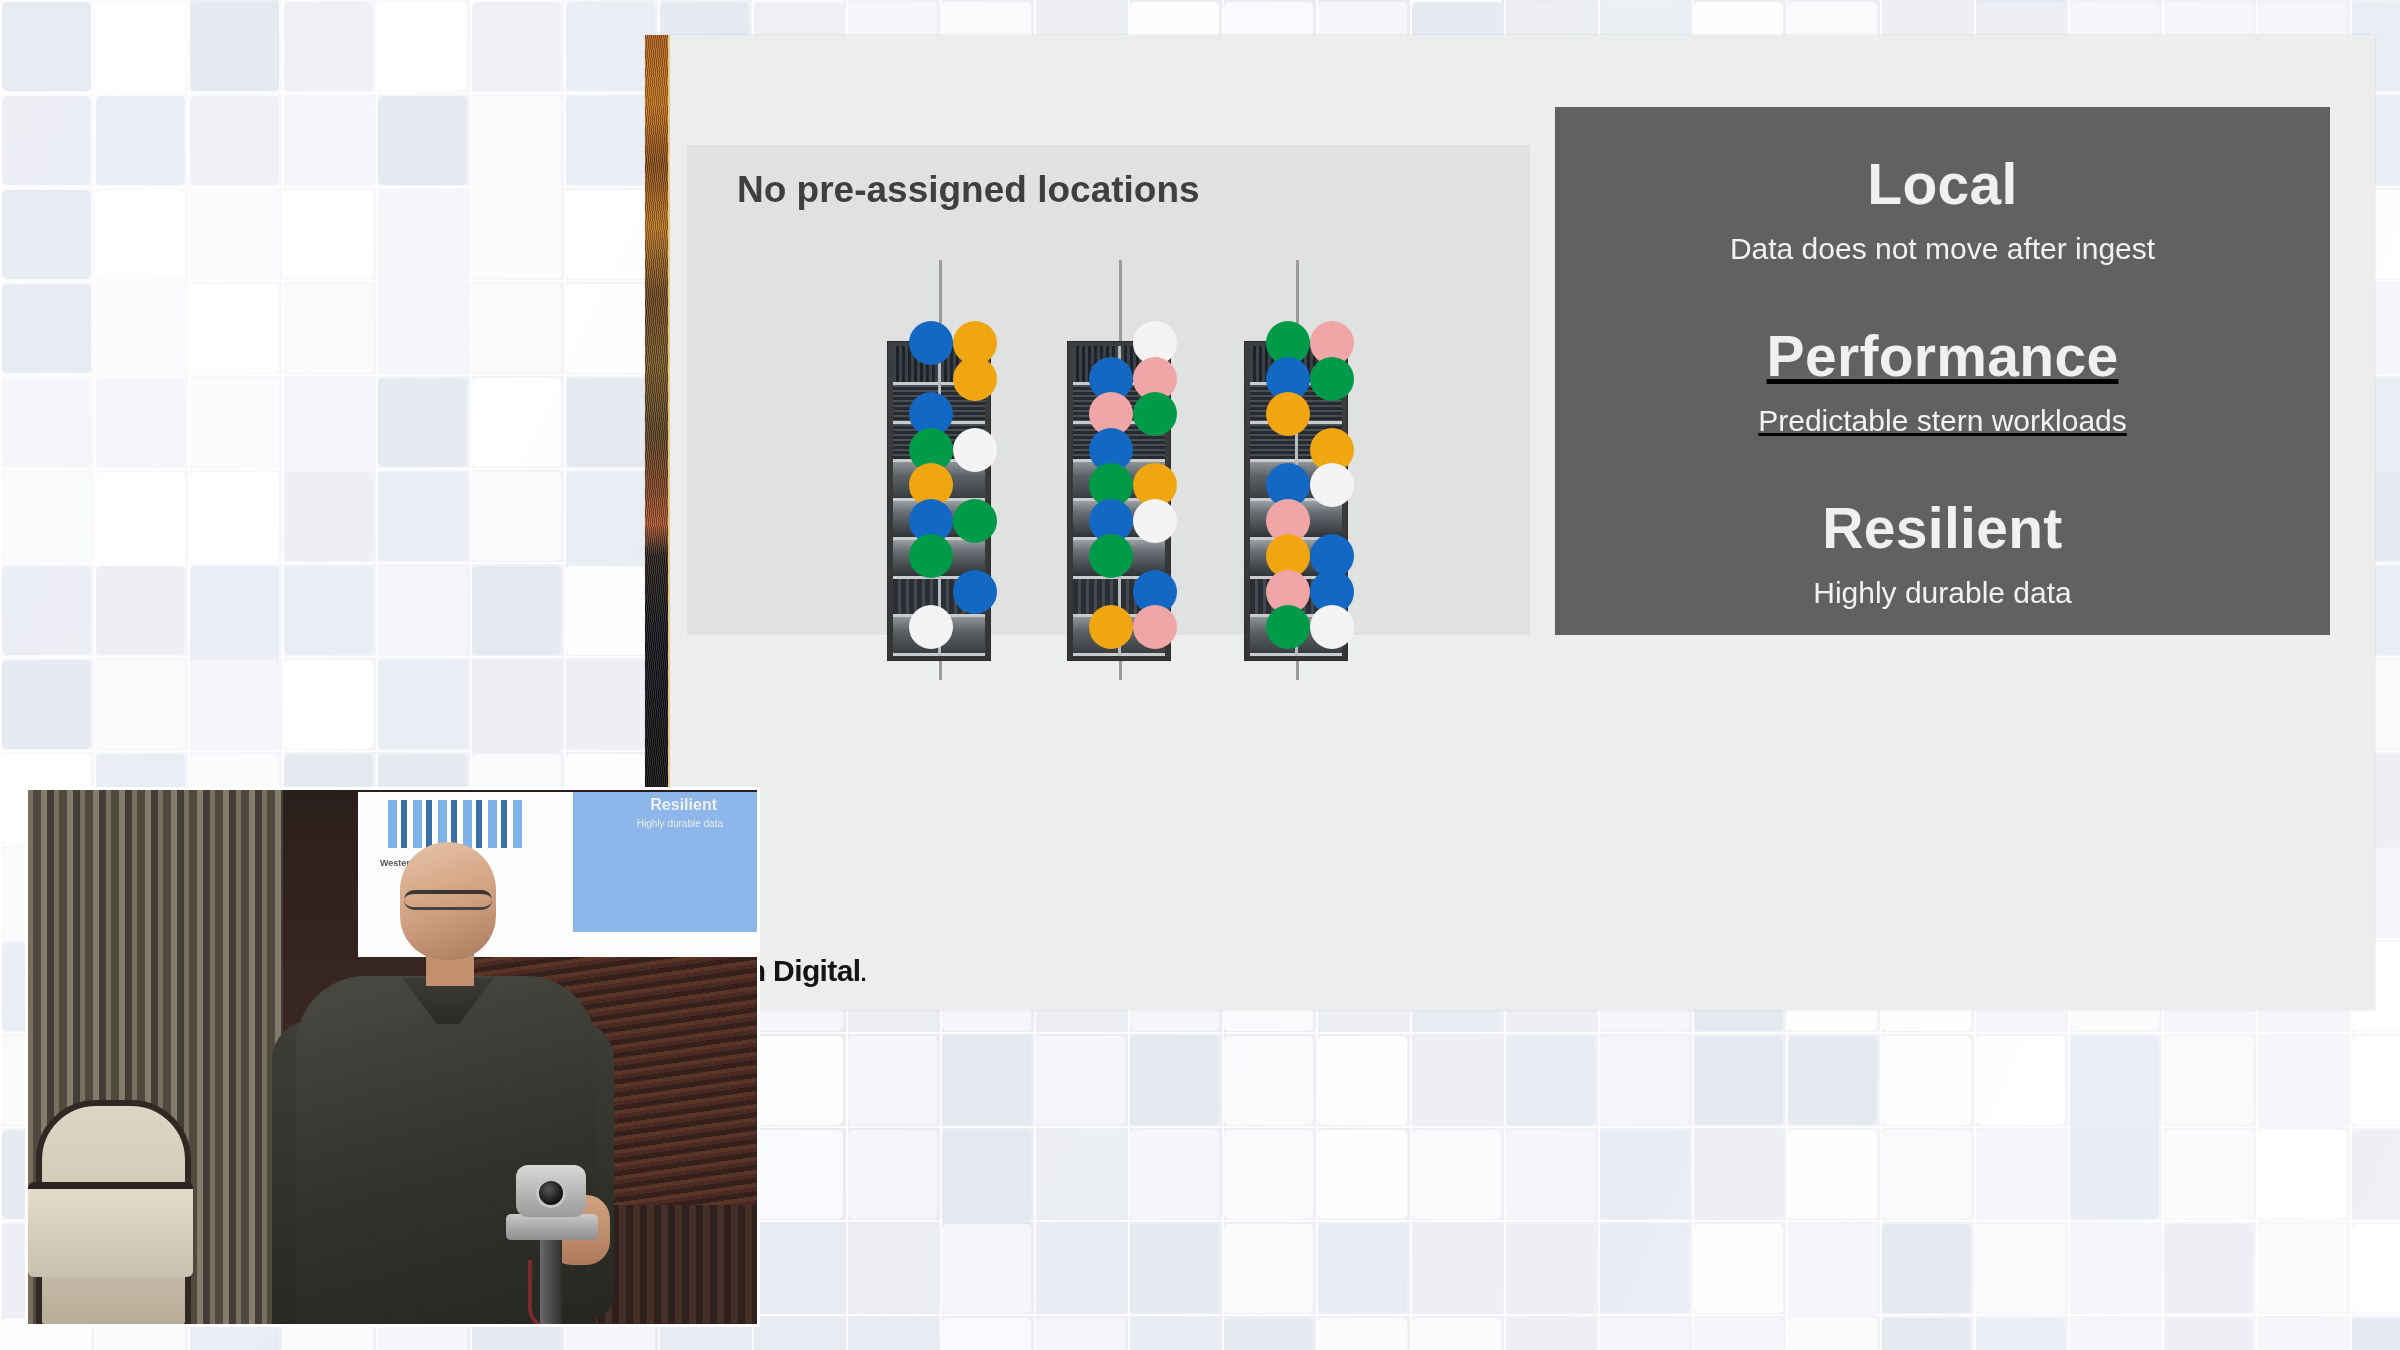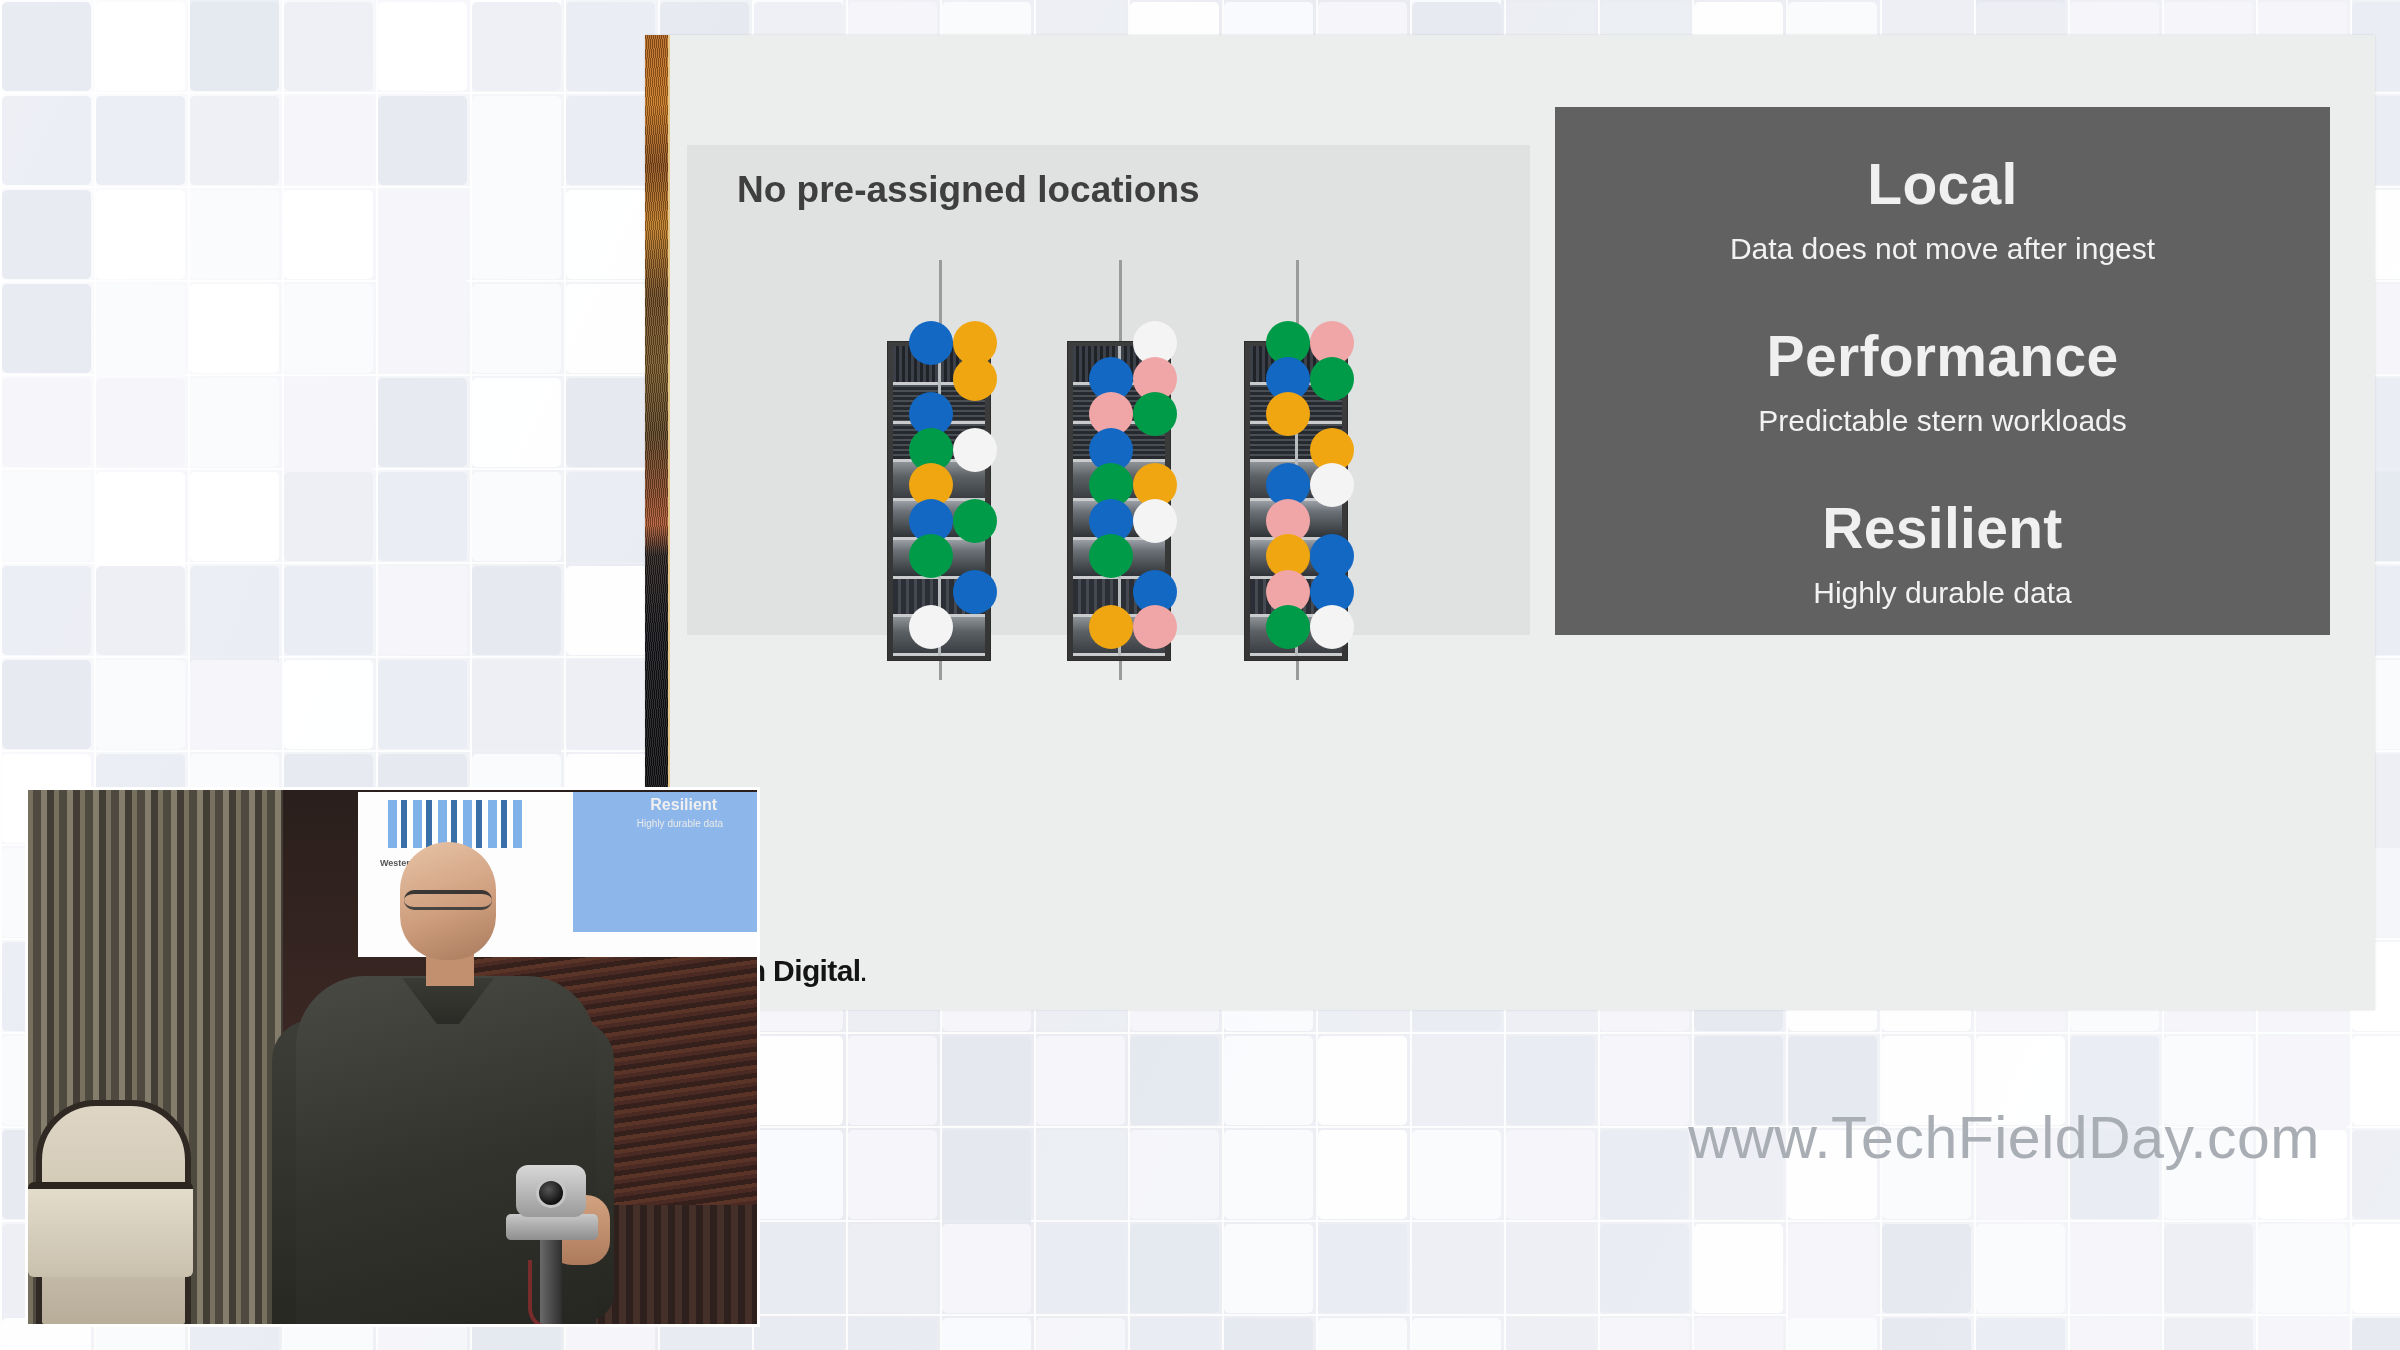--- a/index.html
+++ b/index.html
@@ -751,21 +751,20 @@
       <div class="tile" style="left: 1788px; top: 1318px; width: 89px; height: 89px; background: rgba(250, 251, 253, 0.95);"></div>
       <div class="tile" style="left: 1882px; top: 1318px; width: 89px; height: 89px; background: rgba(228, 231, 239, 0.85);"></div>
       <div class="tile" style="left: 1976px; top: 1318px; width: 89px; height: 183px; background: rgba(232, 235, 242, 0.8);"></div>
       <div class="tile" style="left: 2070px; top: 1318px; width: 89px; height: 89px; background: rgba(245, 246, 250, 0.95);"></div>
       <div class="tile" style="left: 2164px; top: 1318px; width: 89px; height: 89px; background: rgba(236, 238, 244, 0.9);"></div>
       <div class="tile" style="left: 2258px; top: 1318px; width: 89px; height: 89px; background: rgba(245, 246, 250, 0.95);"></div>
       <div class="tile" style="left: 2352px; top: 1318px; width: 89px; height: 89px; background: rgba(228, 231, 239, 0.85);"></div>
     </div>
 
   <div id="watermark">
-    <div id="wm-url">www.TechFieldDay.com</div>
   </div>
 
   <div id="slide">
 
     <div id="artifact-strip"></div>
 
 
     <div id="left-panel">
       <div id="left-panel-heading">No pre-assigned locations</div>
       <div id="rack-area">
@@ -859,21 +858,21 @@
             <div class="dot" style="background: rgb(244, 244, 244); left: 66px; top: 300.444px;"></div>
           </div>
         </div>
     </div>
 
     <div id="right-panel">
         <div class="rp-block" style="top: 48px;">
           <div class="rp-title">Local</div>
           <div class="rp-sub">Data does not move after ingest</div>
         </div>
-        <div class="rp-block" style="top: 220px;">
+        <div class="rp-block" style="top: 220px; text-decoration: underline;">
           <div class="rp-title">Performance</div>
           <div class="rp-sub">Predictable stern workloads</div>
         </div>
         <div class="rp-block" style="top: 392px;">
           <div class="rp-title">Resilient</div>
           <div class="rp-sub">Highly durable data</div>
         </div>
       </div>
 
     <div id="wd-logo">

